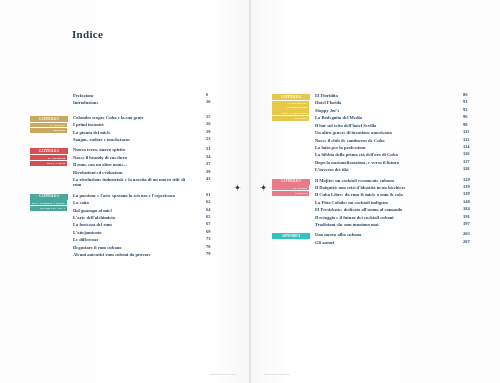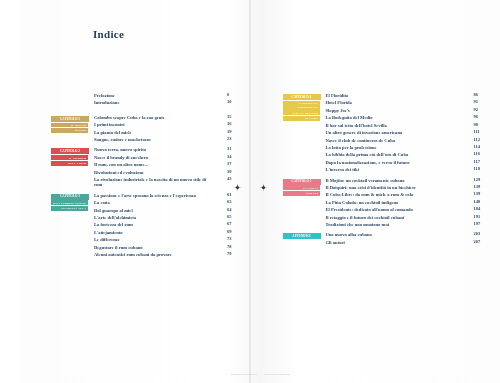--- a/index.html
+++ b/index.html
@@ -6,21 +6,20 @@
   body{
     width:500px;height:383px;
     background:#ffffff;
     font-family:"Liberation Serif", serif;
     overflow:hidden;
     position:relative;
   }
   .spread{
     position:absolute;inset:0;
     display:flex;
-    padding-left:21px;
   }
   .page{
     position:relative;
     width:250px;height:383px;
     background:#fefefe;
   }
   .page-left{background:linear-gradient(to right,#fdfdfd 0%,#ffffff 85%,#f6f6f6 100%);}
   .page-right{background:linear-gradient(to left,#fdfdfd 0%,#ffffff 85%,#f6f6f6 100%);}
 
   .title{

